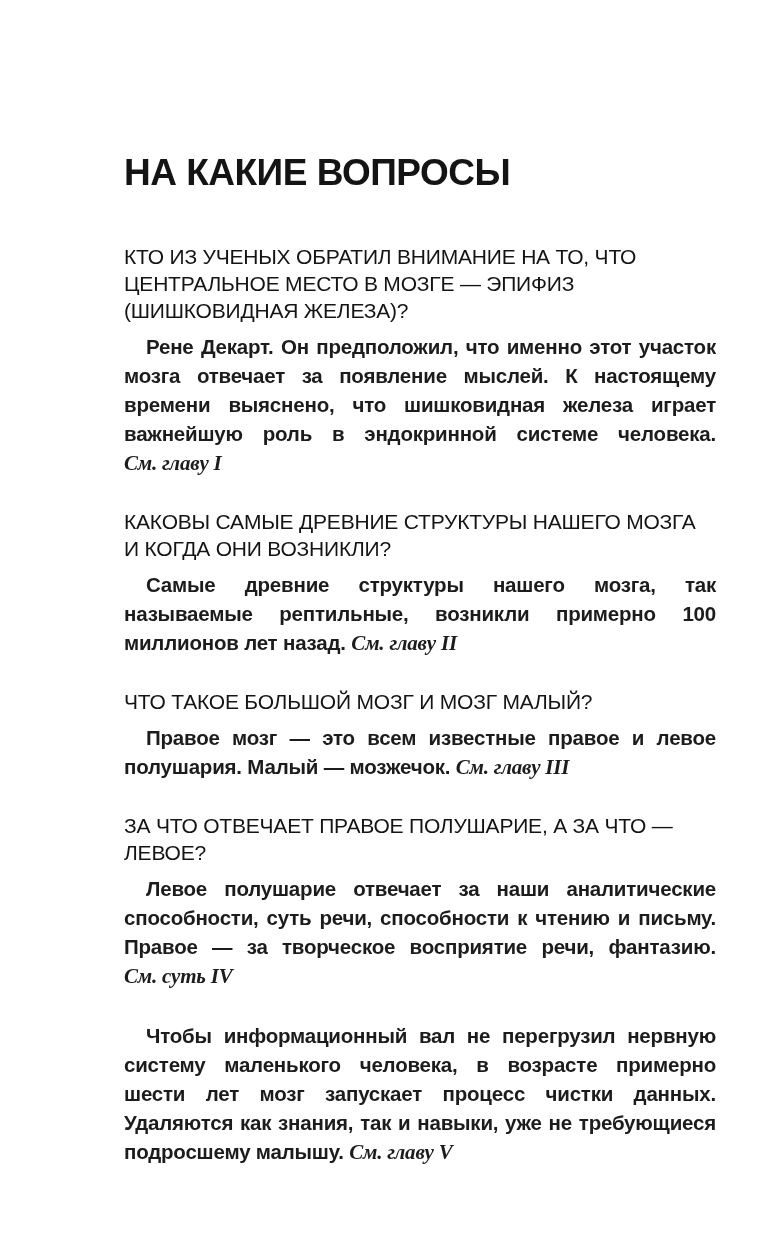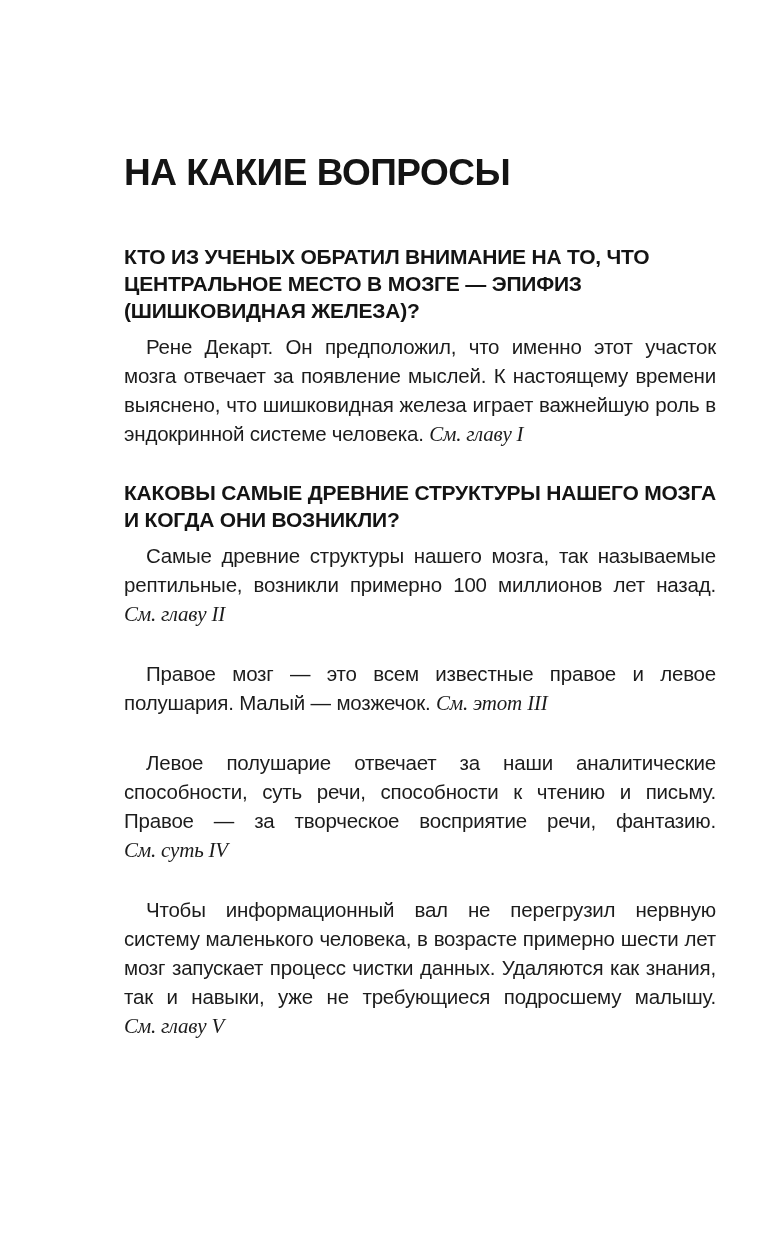--- a/index.html
+++ b/index.html
@@ -31,30 +31,30 @@
     letter-spacing: -0.5px;
     color: #141414;
     margin: 0 0 44px 0;
     text-transform: uppercase;
   }
   .qa-section {
     margin: 0 0 30px 0;
   }
   .question {
     font-size: 21px;
-    font-weight: 700;
+    font-weight: 400;
     line-height: 27px;
     letter-spacing: -0.2px;
     color: #141414;
     margin: 0 0 8px 0;
     text-transform: uppercase;
   }
   .answer {
     font-size: 20.5px;
-    font-weight: 400;
+    font-weight: 700;
     line-height: 29px;
     letter-spacing: -0.2px;
     color: #1c1c1c;
     margin: 0;
     text-align: justify;
     text-indent: 22px;
   }
   .chapter-ref {
     font-style: italic;
     font-family: "Liberation Serif", "DejaVu Serif", serif;
@@ -74,24 +74,26 @@
       <h2 class="question">КТО ИЗ УЧЕНЫХ ОБРАТИЛ ВНИМАНИЕ НА ТО, ЧТО ЦЕНТРАЛЬНОЕ МЕСТО В МОЗГЕ — ЭПИФИЗ (ШИШКОВИДНАЯ ЖЕЛЕЗА)?</h2>
       <p class="answer"><span>Рене Декарт. Он предположил, что именно этот участок мозга отвечает за появление мыслей. К настоящему времени выяснено, что шишковидная железа играет важнейшую роль в эндокринной системе человека.</span> <span class="chapter-ref">См. главу I</span></p>
     </section>
 
     <section class="qa-section">
       <h2 class="question">КАКОВЫ САМЫЕ ДРЕВНИЕ СТРУКТУРЫ НАШЕГО МОЗГА И КОГДА ОНИ ВОЗНИКЛИ?</h2>
       <p class="answer"><span>Самые древние структуры нашего мозга, так называемые рептильные, возникли примерно 100 миллионов лет назад.</span> <span class="chapter-ref">См. главу II</span></p>
     </section>
 
     <section class="qa-section">
-      <p class="answer"><span>Правое мозг — это всем известные правое и левое полушария. Малый — мозжечок.</span> <span class="chapter-ref">См. этот III</span></p>
+      <h2 class="question">ЧТО ТАКОЕ БОЛЬШОЙ МОЗГ И МОЗГ МАЛЫЙ?</h2>
+      <p class="answer"><span>Правое мозг — это всем известные правое и левое полушария. Малый — мозжечок.</span> <span class="chapter-ref">См. главу III</span></p>
     </section>
 
     <section class="qa-section">
+      <h2 class="question">ЗА ЧТО ОТВЕЧАЕТ ПРАВОЕ ПОЛУШАРИЕ, А ЗА ЧТО — ЛЕВОЕ?</h2>
       <p class="answer"><span>Левое полушарие отвечает за наши аналитические способности, суть речи, способности к чтению и письму. Правое — за творческое восприятие речи, фантазию.</span> <span class="chapter-ref">См. суть IV</span></p>
     </section>
 
     <section class="qa-section">
       <p class="answer"><span>Чтобы информационный вал не перегрузил нервную систему маленького человека, в возрасте примерно шести лет мозг запускает процесс чистки данных. Удаляются как знания, так и навыки, уже не требующиеся подросшему малышу.</span> <span class="chapter-ref">См. главу V</span></p>
     </section>
 
   </div>
 </div>
 

